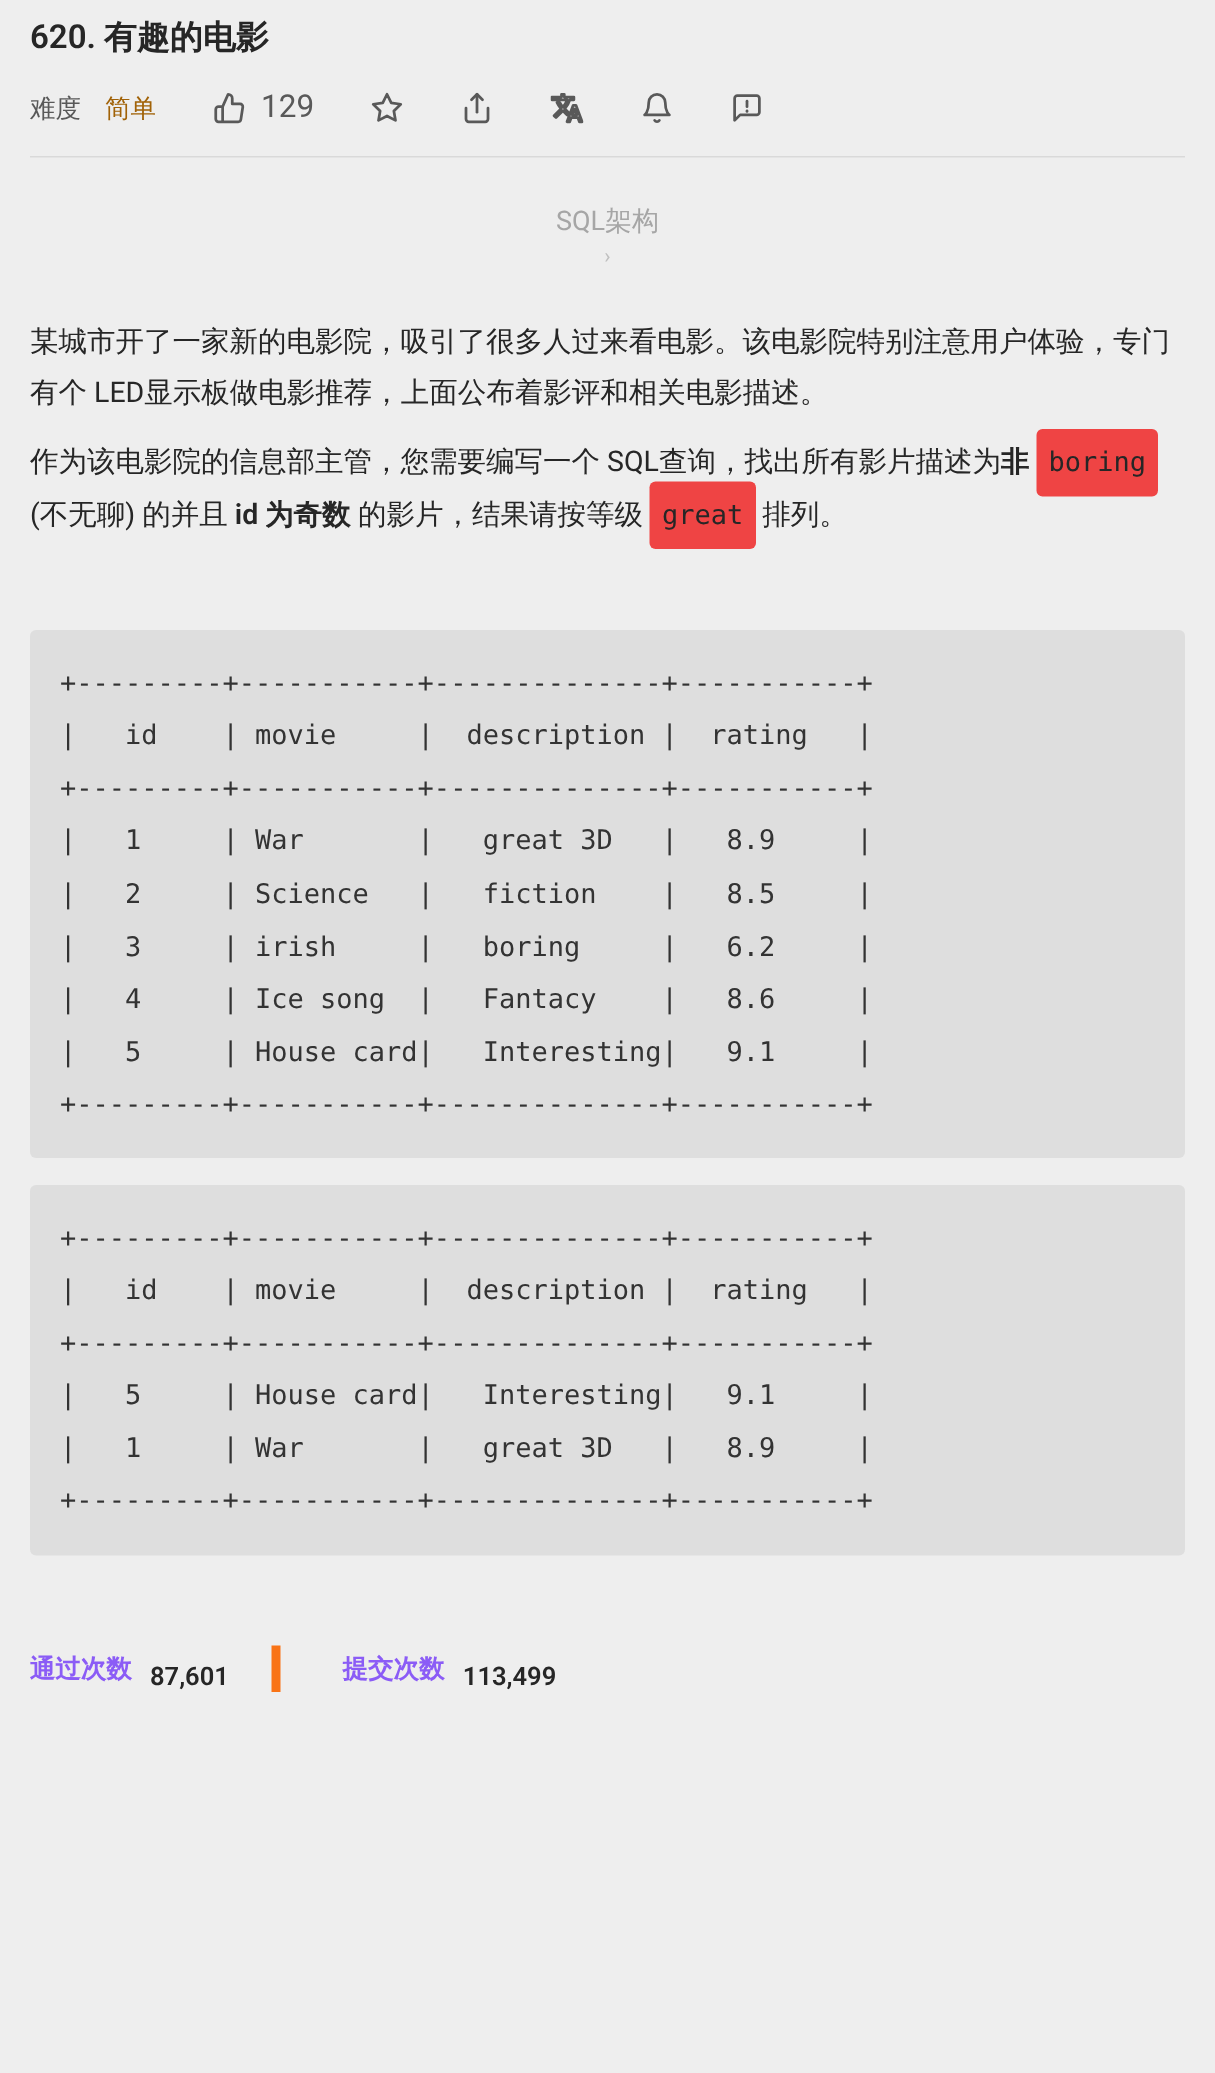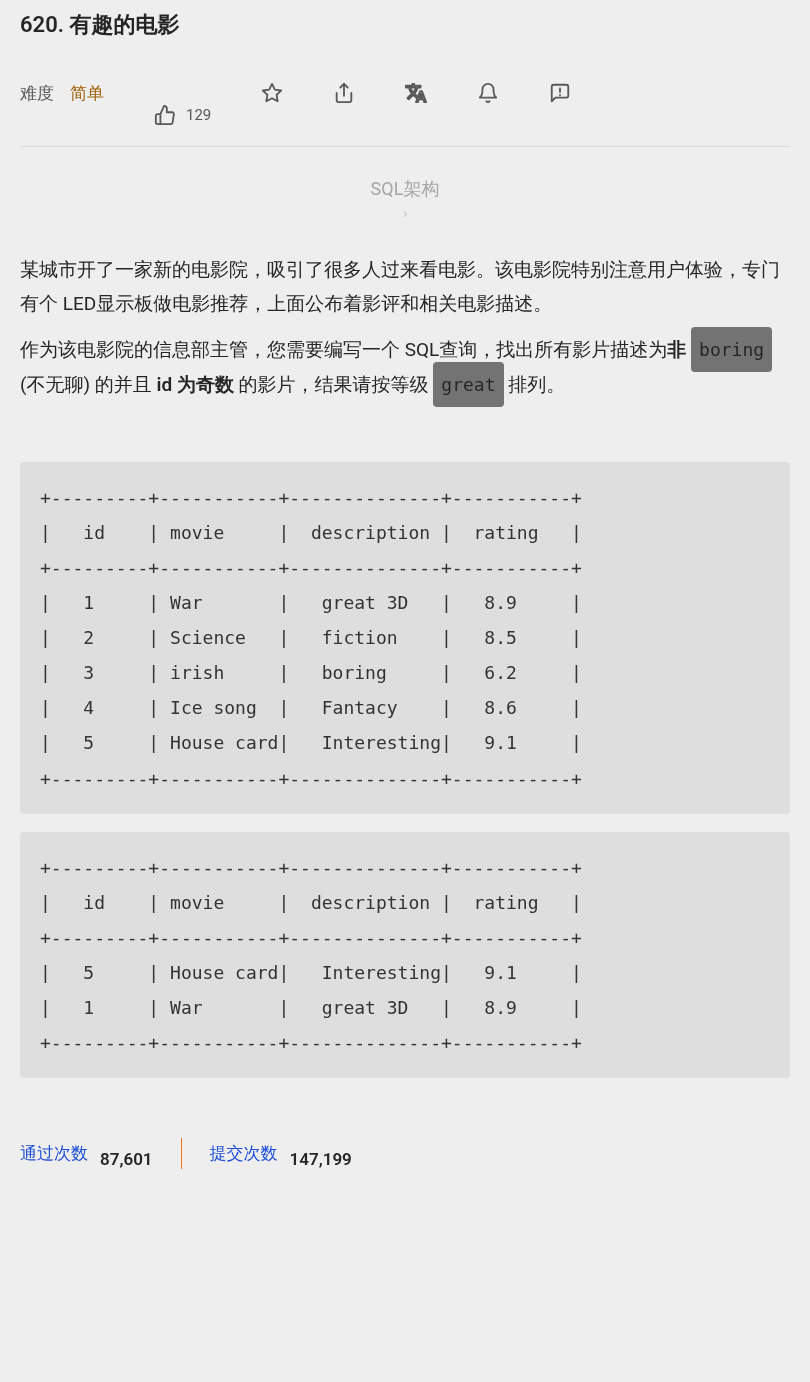--- a/index.html
+++ b/index.html
@@ -15,43 +15,42 @@
       padding: 0 20px;
     }
     .title {
       font-size: 22px;
       font-weight: 600;
       padding: 10px 0 20px 0;
     }
     .meta-row {
       display: flex;
       align-items: center;
-      gap: 50px;
+      gap: 38px;
       padding-bottom: 20px;
       border-bottom: 1px solid #d9d9d9;
     }
     .difficulty-group {
       display: flex;
       align-items: center;
       gap: 16px;
       font-size: 17px;
     }
     .difficulty-label {
       color: #595959;
     }
     .difficulty-value {
       color: #a16207;
     }
     .icon-group {
       display: flex;
       align-items: center;
       gap: 10px;
       color: #595959;
-      font-size: 15px;
-      margin-top: 44px;
+      font-size: 21px;
     }
     .icon-btn {
       color: #595959;
       display: flex;
       align-items: center;
       cursor: pointer;
     }
     .icon-btn svg {
       width: 22px;
       height: 22px;
@@ -76,21 +75,21 @@
       color: #262626;
     }
     .paragraph {
       margin: 12px 0;
     }
     .bold {
       font-weight: 600;
     }
     .inline-code {
       font-family: ui-monospace, SFMono-Regular, "SF Mono", Menlo, Consolas, monospace;
-      background: #737373;
+      background: #ef4444;
       padding: 12px 8px;
       border-radius: 4px;
       font-size: 18px;
     }
     .code-block {
       background: #dedede;
       border-radius: 4px;
       padding: 18px 20px;
       margin: 18px 0;
       font-family: ui-monospace, SFMono-Regular, "SF Mono", Menlo, Consolas, monospace;
@@ -109,25 +108,26 @@
       margin-top: 60px;
       font-size: 17px;
     }
     .stat-group {
       display: flex;
       align-items: center;
       gap: 12px;
       padding-right: 28px;
     }
     .stat-group.second {
-      border-left: 1px solid #f97316;
-      padding-left: 28px;
+      border-left: 6px solid #f97316;
+      padding-left: 42px;
     }
     .stat-label {
-      color: #1d4ed8;
+      color: #8b5cf6;
+      font-weight: bold;
     }
     .stat-value {
       font-weight: 600;
       color: #262626;
       margin-top: 11px;
     }
   </style>
 </head>
 <body>
 
@@ -212,15 +212,15 @@
 +---------+-----------+--------------+-----------+</pre>
 </div>
 
 <div class="stats-row">
   <div class="stat-group">
     <span class="stat-label">通过次数</span>
     <span class="stat-value">87,601</span>
   </div>
   <div class="stat-group second">
     <span class="stat-label">提交次数</span>
-    <span class="stat-value">147,199</span>
+    <span class="stat-value">113,499</span>
   </div>
 </div>
 
 </body></html>

